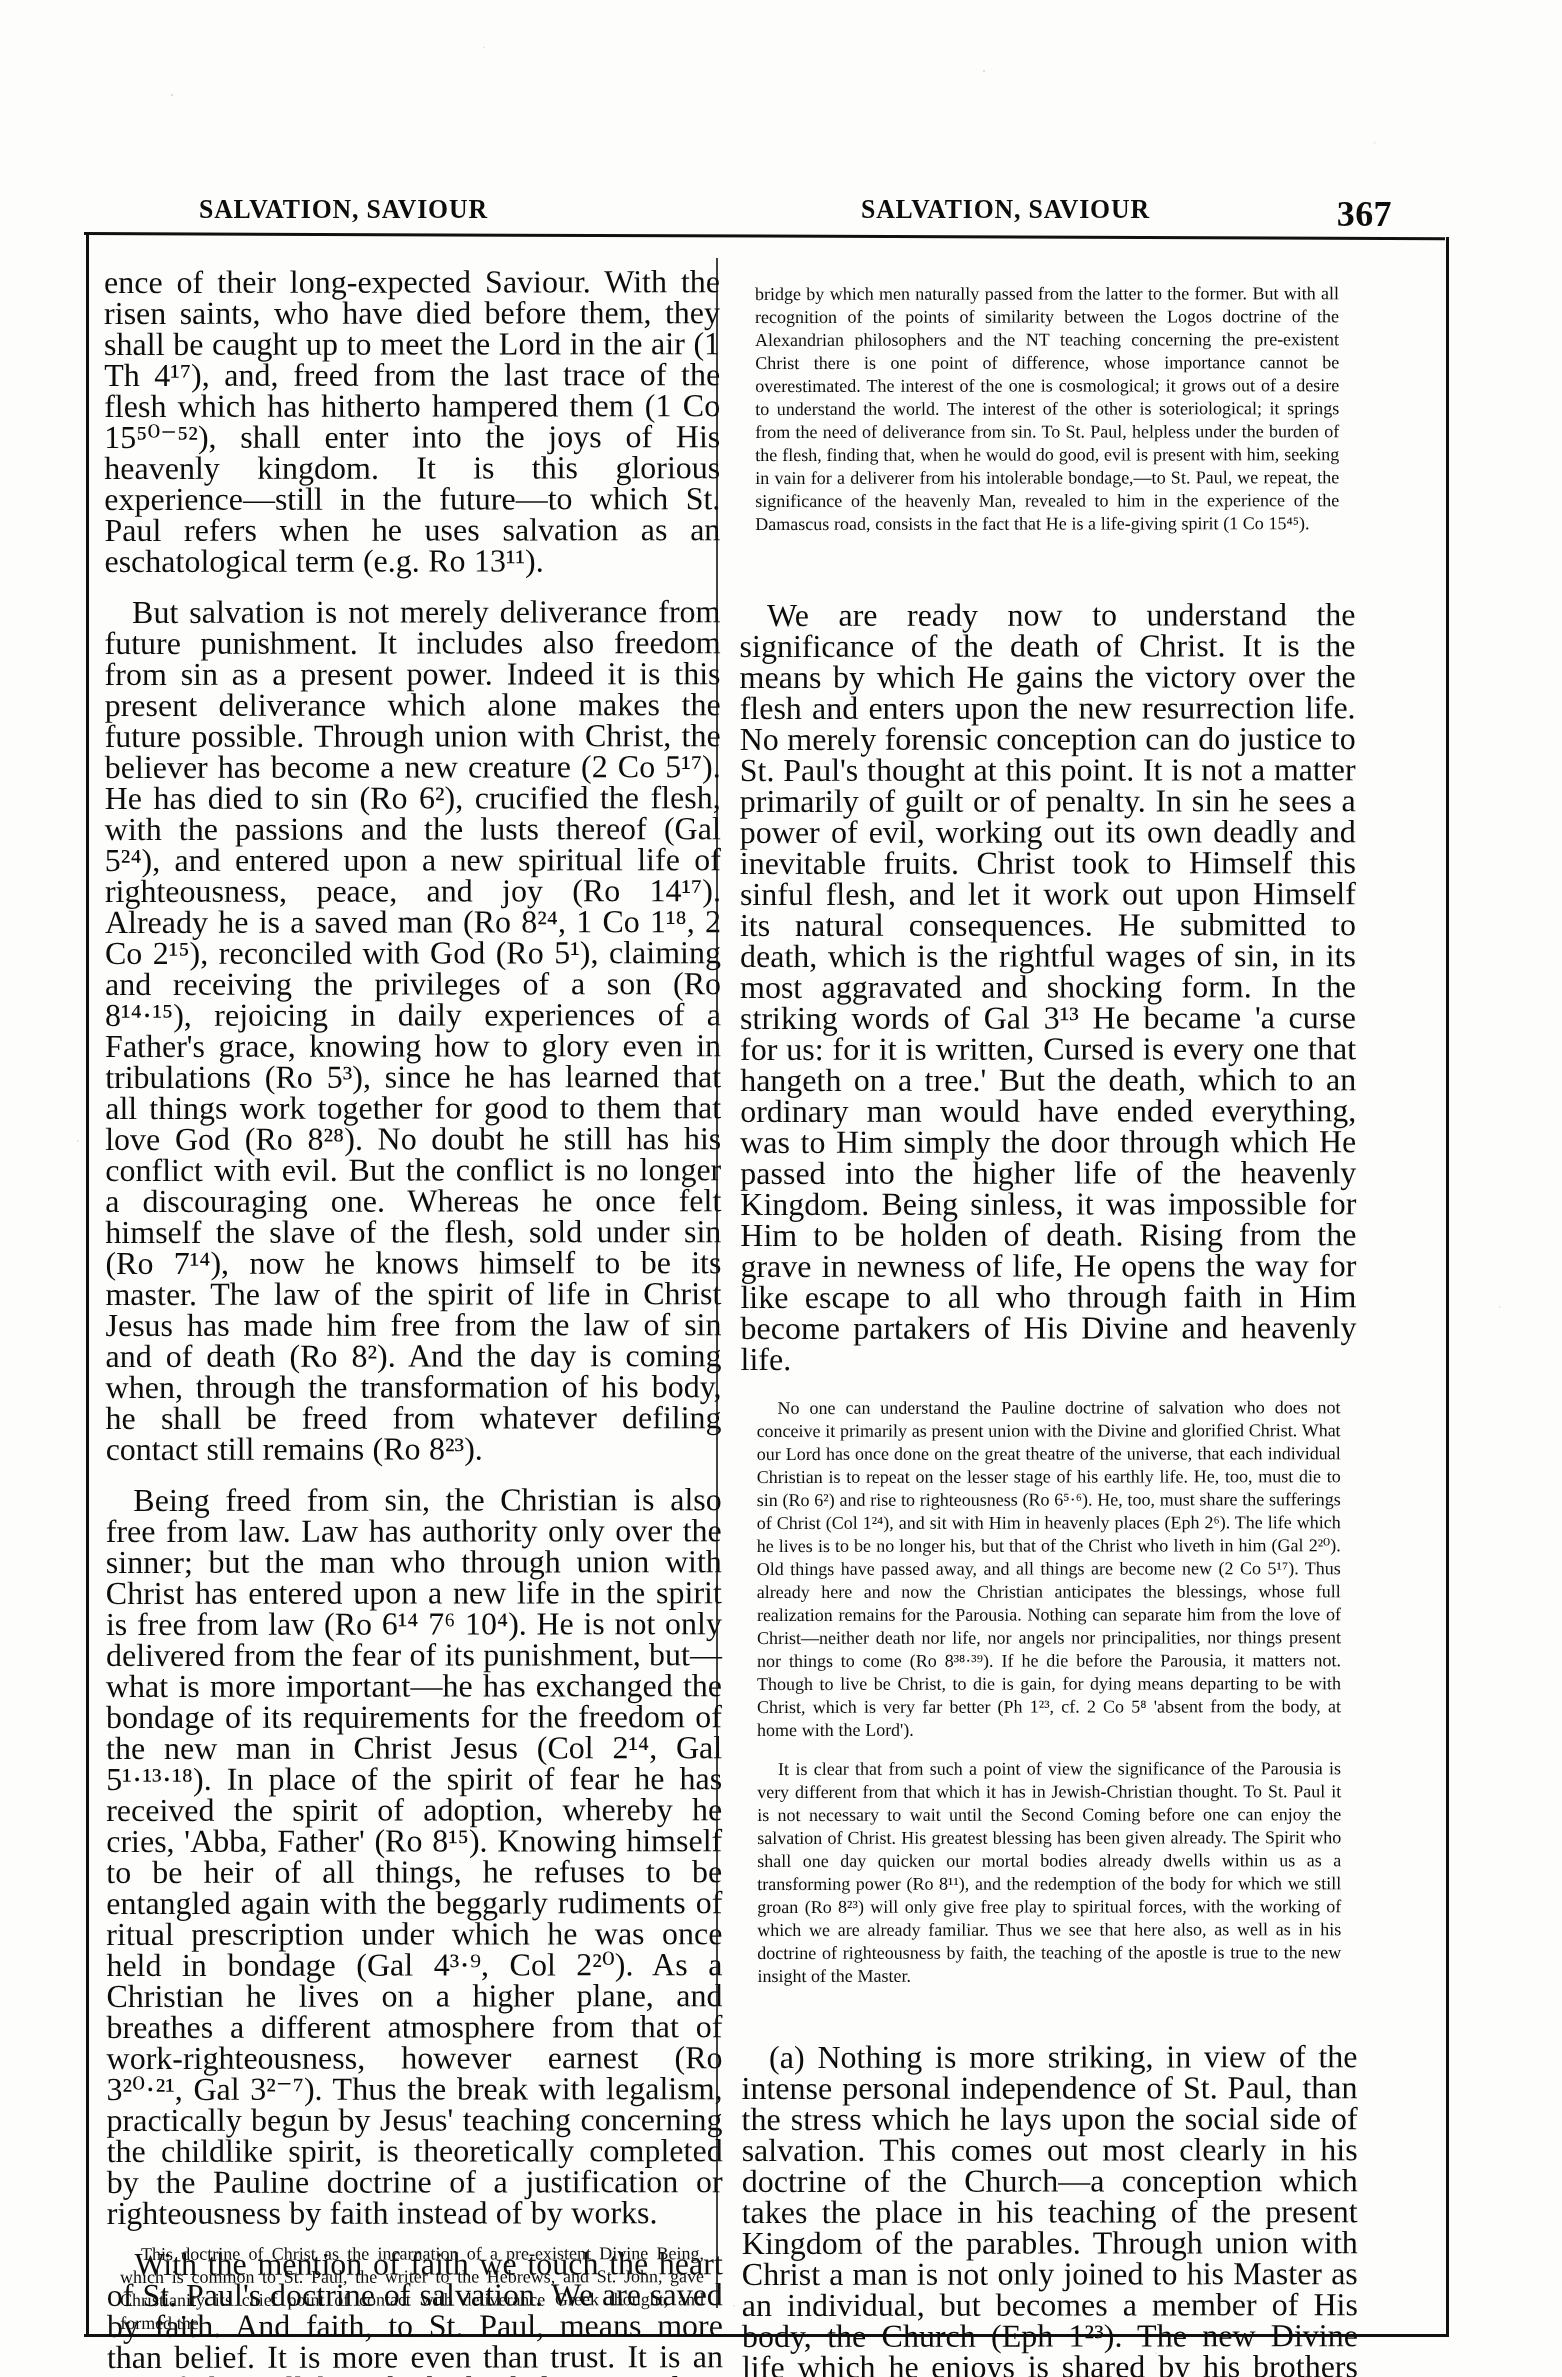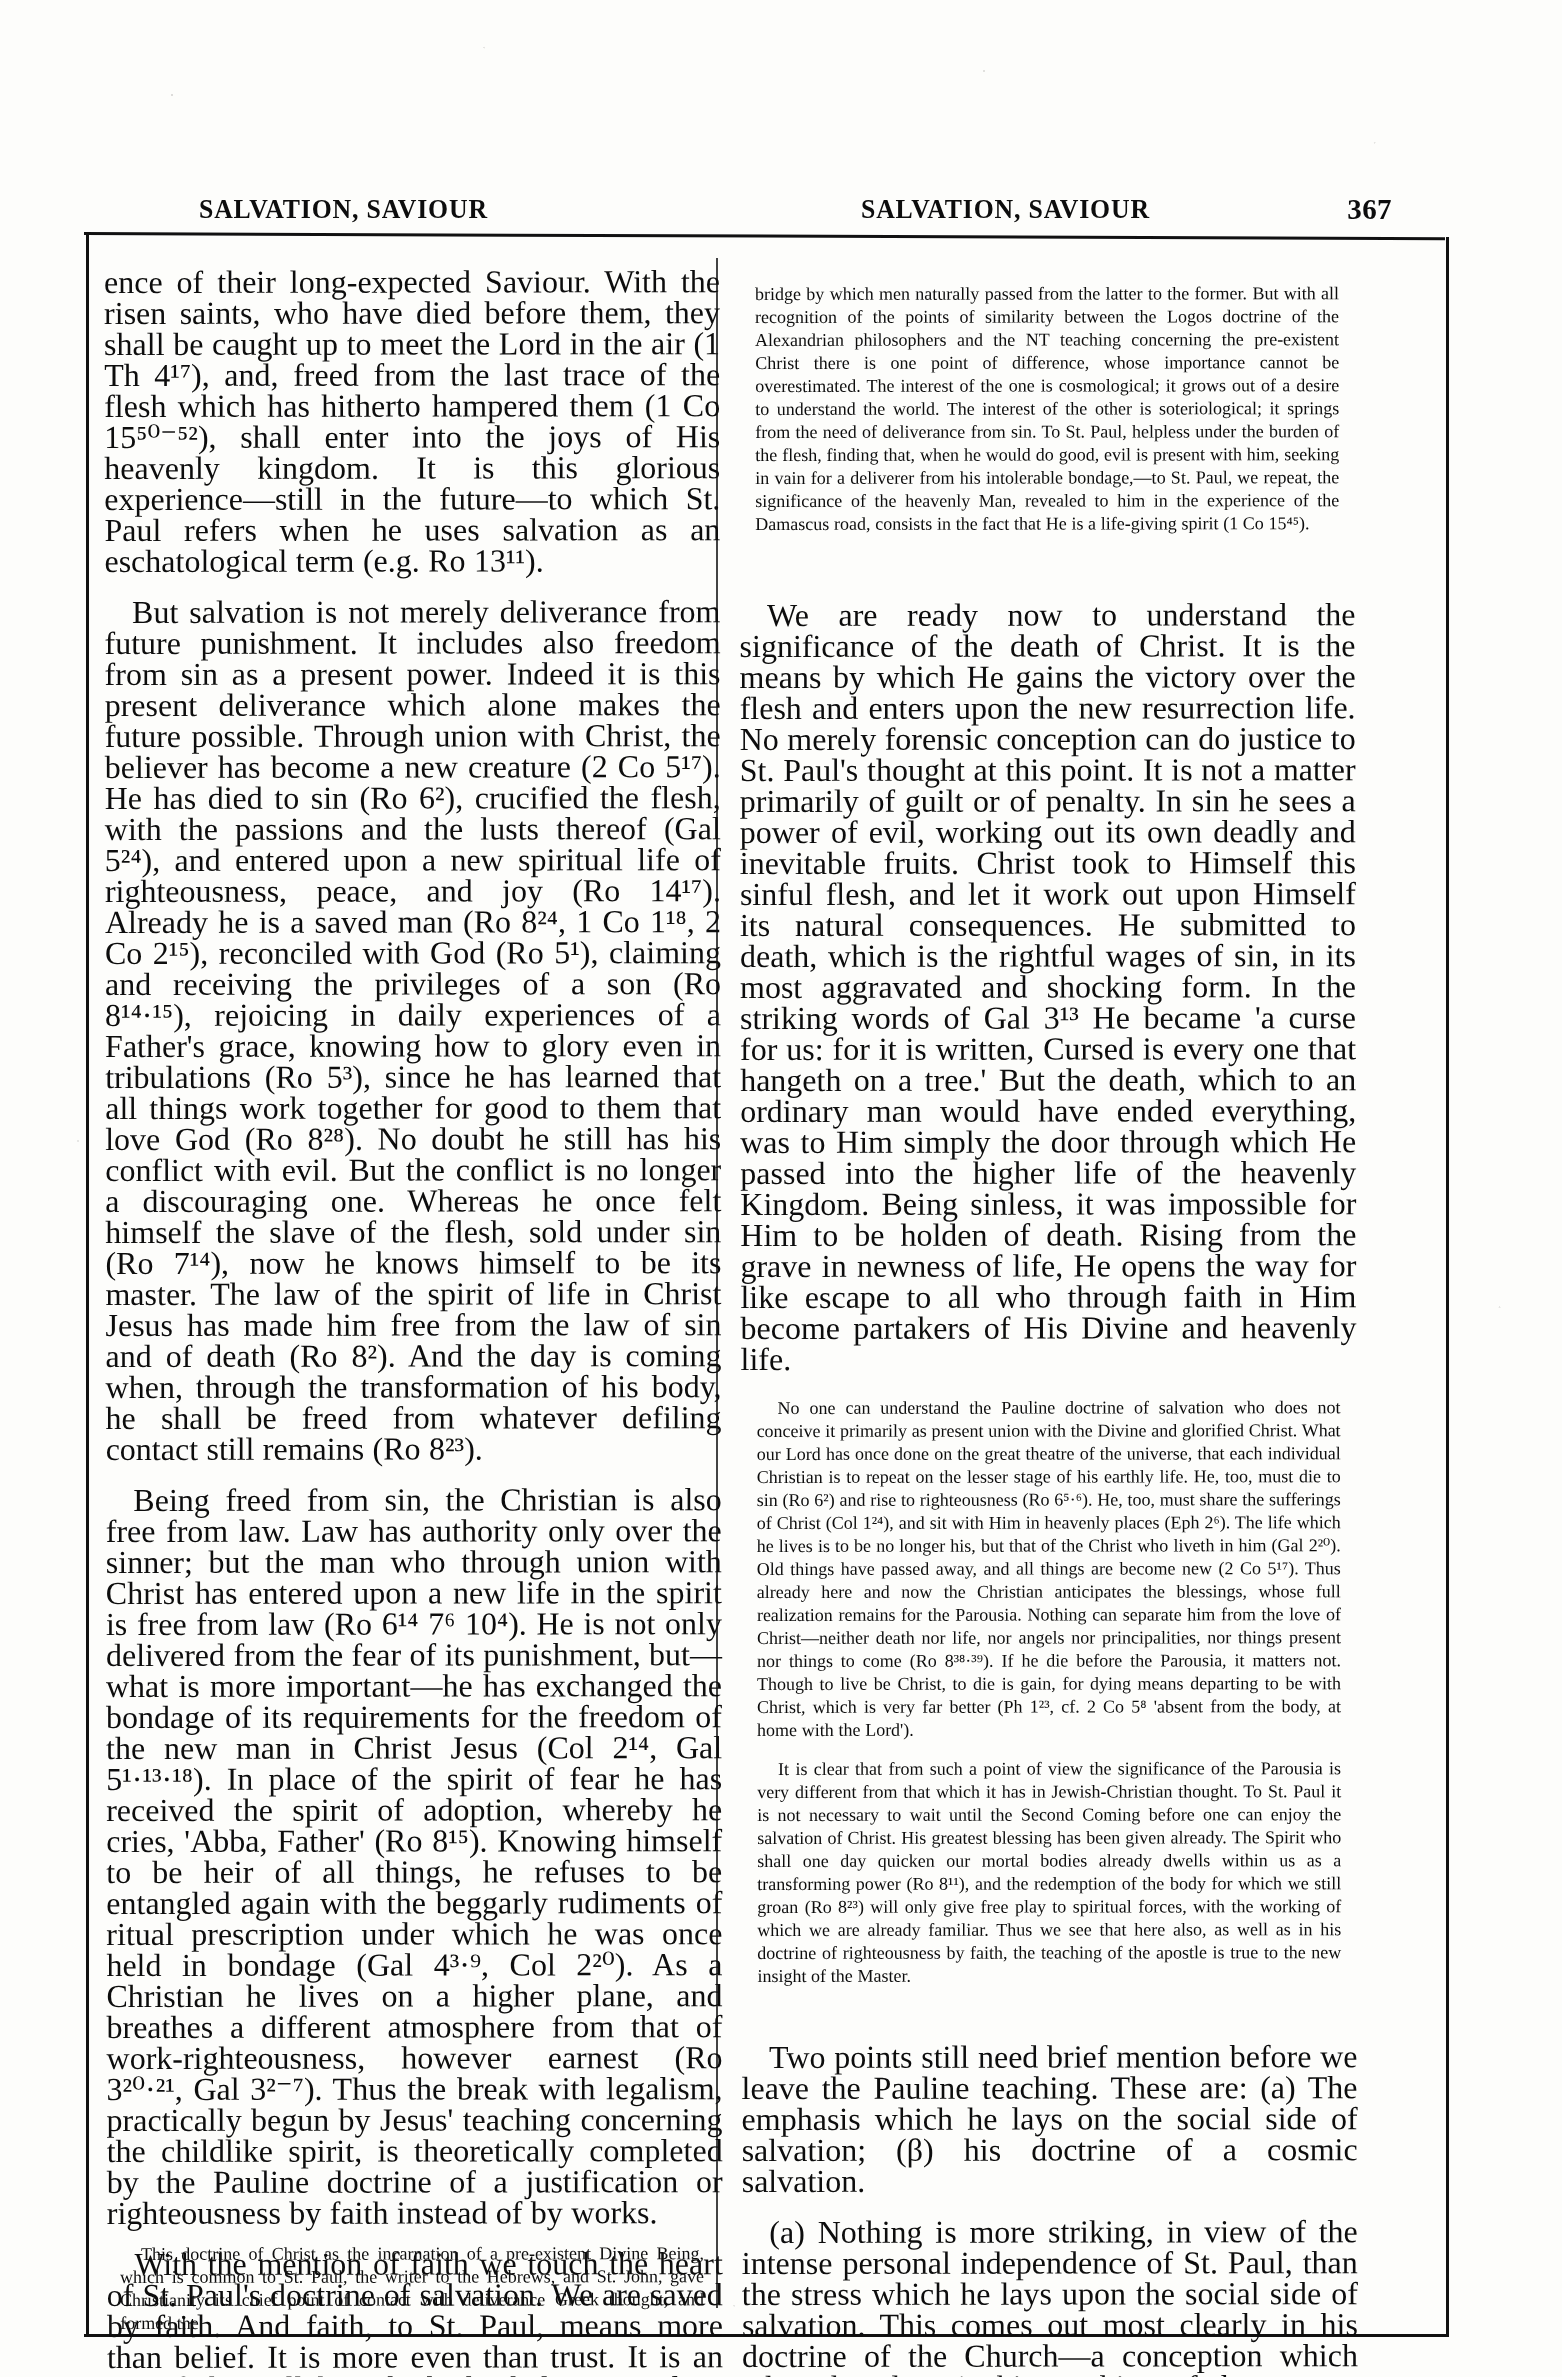--- a/index.html
+++ b/index.html
@@ -57,21 +57,21 @@
     transform: scaleX(0.92);
     transform-origin: left top;
   }
   .rh-left { position: absolute; left: 39px; top: 6.5px; }
   .rh-right { position: absolute; left: 701px; top: 6.5px; }
   .rh-pageno {
     position: absolute;
     right: 0px;
     top: 4.9px;
     font-weight: 700;
-    font-size: 29px;
+    font-size: 36px;
     letter-spacing: 0.4px;
   }
 
   
   .rule-top {
     position: absolute;
     left: 84px;
     top: 232px;
     width: 1361px;
     height: 3.2px;
@@ -190,18 +190,17 @@
 </div>
 
 <div class="col col-right skewed">
   <p class="note-par">bridge by which men naturally passed from the latter to the former. But with all recognition of the points of similarity between the Logos doctrine of the Alexandrian philosophers and the NT teaching concerning the pre-existent Christ there is one point of difference, whose importance cannot be overestimated. The interest of the one is cosmological; it grows out of a desire to understand the world. The interest of the other is soteriological; it springs from the need of deliverance from sin. To St. Paul, helpless under the burden of the flesh, finding that, when he would do good, evil is present with him, seeking in vain for a deliverer from his intolerable bondage,—to St. Paul, we repeat, the significance of the heavenly Man, revealed to him in the experience of the Damascus road, consists in the fact that He is a life-giving spirit (1 Co 15⁴⁵).</p>
   <div class="gap-lg"></div>
   <p class="body-par indent">We are ready now to understand the significance of the death of Christ. It is the means by which He gains the victory over the flesh and enters upon the new resurrection life. No merely forensic conception can do justice to St. Paul's thought at this point. It is not a matter primarily of guilt or of penalty. In sin he sees a power of evil, working out its own deadly and inevitable fruits. Christ took to Himself this sinful flesh, and let it work out upon Himself its natural consequences. He submitted to death, which is the rightful wages of sin, in its most aggravated and shocking form. In the striking words of Gal 3¹³ He became 'a curse for us: for it is written, Cursed is every one that hangeth on a tree.' But the death, which to an ordinary man would have ended everything, was to Him simply the door through which He passed into the higher life of the heavenly Kingdom. Being sinless, it was impossible for Him to be holden of death. Rising from the grave in newness of life, He opens the way for like escape to all who through faith in Him become partakers of His Divine and heavenly life.</p>
   <div class="gap-sm"></div>
   <p class="note-par indent">No one can understand the Pauline doctrine of salvation who does not conceive it primarily as present union with the Divine and glorified Christ. What our Lord has once done on the great theatre of the universe, that each individual Christian is to repeat on the lesser stage of his earthly life. He, too, must die to sin (Ro 6²) and rise to righteousness (Ro 6⁵·⁶). He, too, must share the sufferings of Christ (Col 1²⁴), and sit with Him in heavenly places (Eph 2⁶). The life which he lives is to be no longer his, but that of the Christ who liveth in him (Gal 2²⁰). Old things have passed away, and all things are become new (2 Co 5¹⁷). Thus already here and now the Christian anticipates the blessings, whose full realization remains for the Parousia. Nothing can separate him from the love of Christ—neither death nor life, nor angels nor principalities, nor things present nor things to come (Ro 8³⁸·³⁹). If he die before the Parousia, it matters not. Though to live be Christ, to die is gain, for dying means departing to be with Christ, which is very far better (Ph 1²³, cf. 2 Co 5⁸ 'absent from the body, at home with the Lord').</p>
   <p class="note-par indent">It is clear that from such a point of view the significance of the Parousia is very different from that which it has in Jewish-Christian thought. To St. Paul it is not necessary to wait until the Second Coming before one can enjoy the salvation of Christ. His greatest blessing has been given already. The Spirit who shall one day quicken our mortal bodies already dwells within us as a transforming power (Ro 8¹¹), and the redemption of the body for which we still groan (Ro 8²³) will only give free play to spiritual forces, with the working of which we are already familiar. Thus we see that here also, as well as in his doctrine of righteousness by faith, the teaching of the apostle is true to the new insight of the Master.</p>
   <div class="gap-md"></div>
-  <p class="body-par indent">Two points still need brief mention before we leave the Pauline teaching. These are: (a) The emphasis which he lays on the social side of salvation; (β) his doctrine of a cosmic salvation.</p>
   <p class="body-par indent">(a) Nothing is more striking, in view of the intense personal independence of St. Paul, than the stress which he lays upon the social side of salvation. This comes out most clearly in his doctrine of the Church—a conception which takes the place in his teaching of the present Kingdom of the parables. Through union with Christ a man is not only joined to his Master as an individual, but becomes a member of His body, the Church (Eph 1²³). The new Divine life which he enjoys is shared by his brothers and sisters of the Christian family. The gifts which he receives are for the purpose of ministering to their necessities</p>
 </div>
 
 <div class="page-speckle"></div>
 
 
 </body></html>

